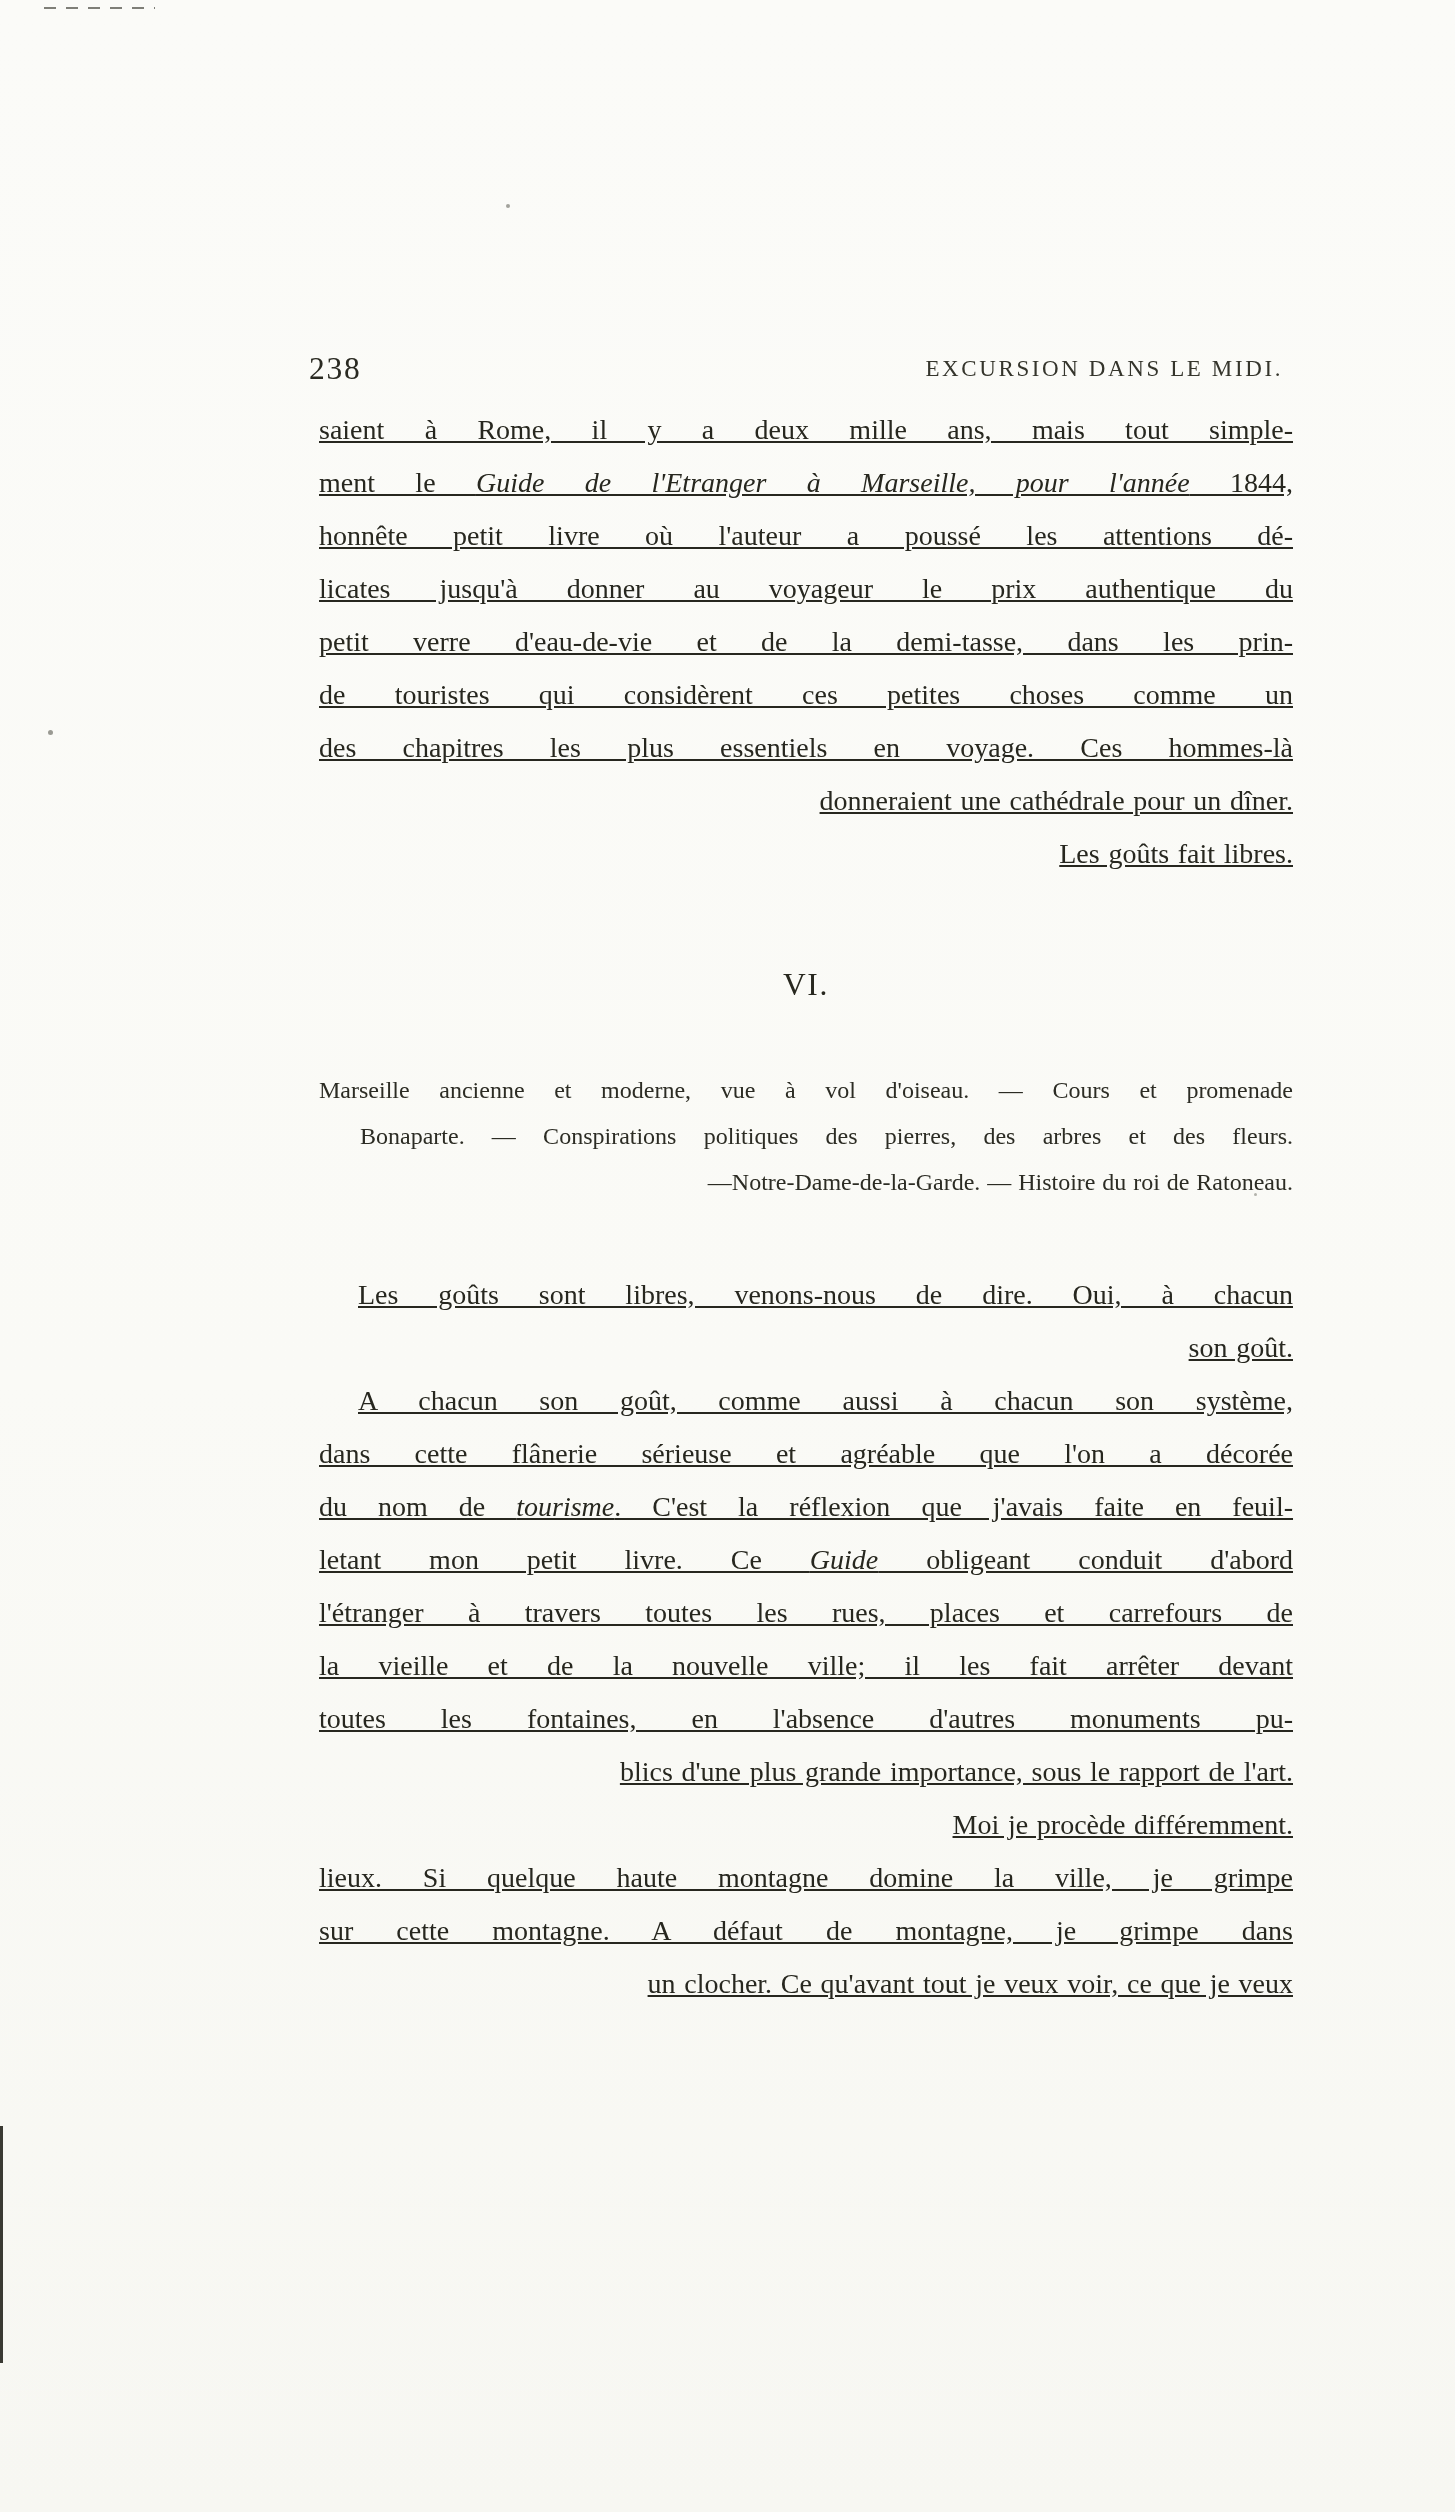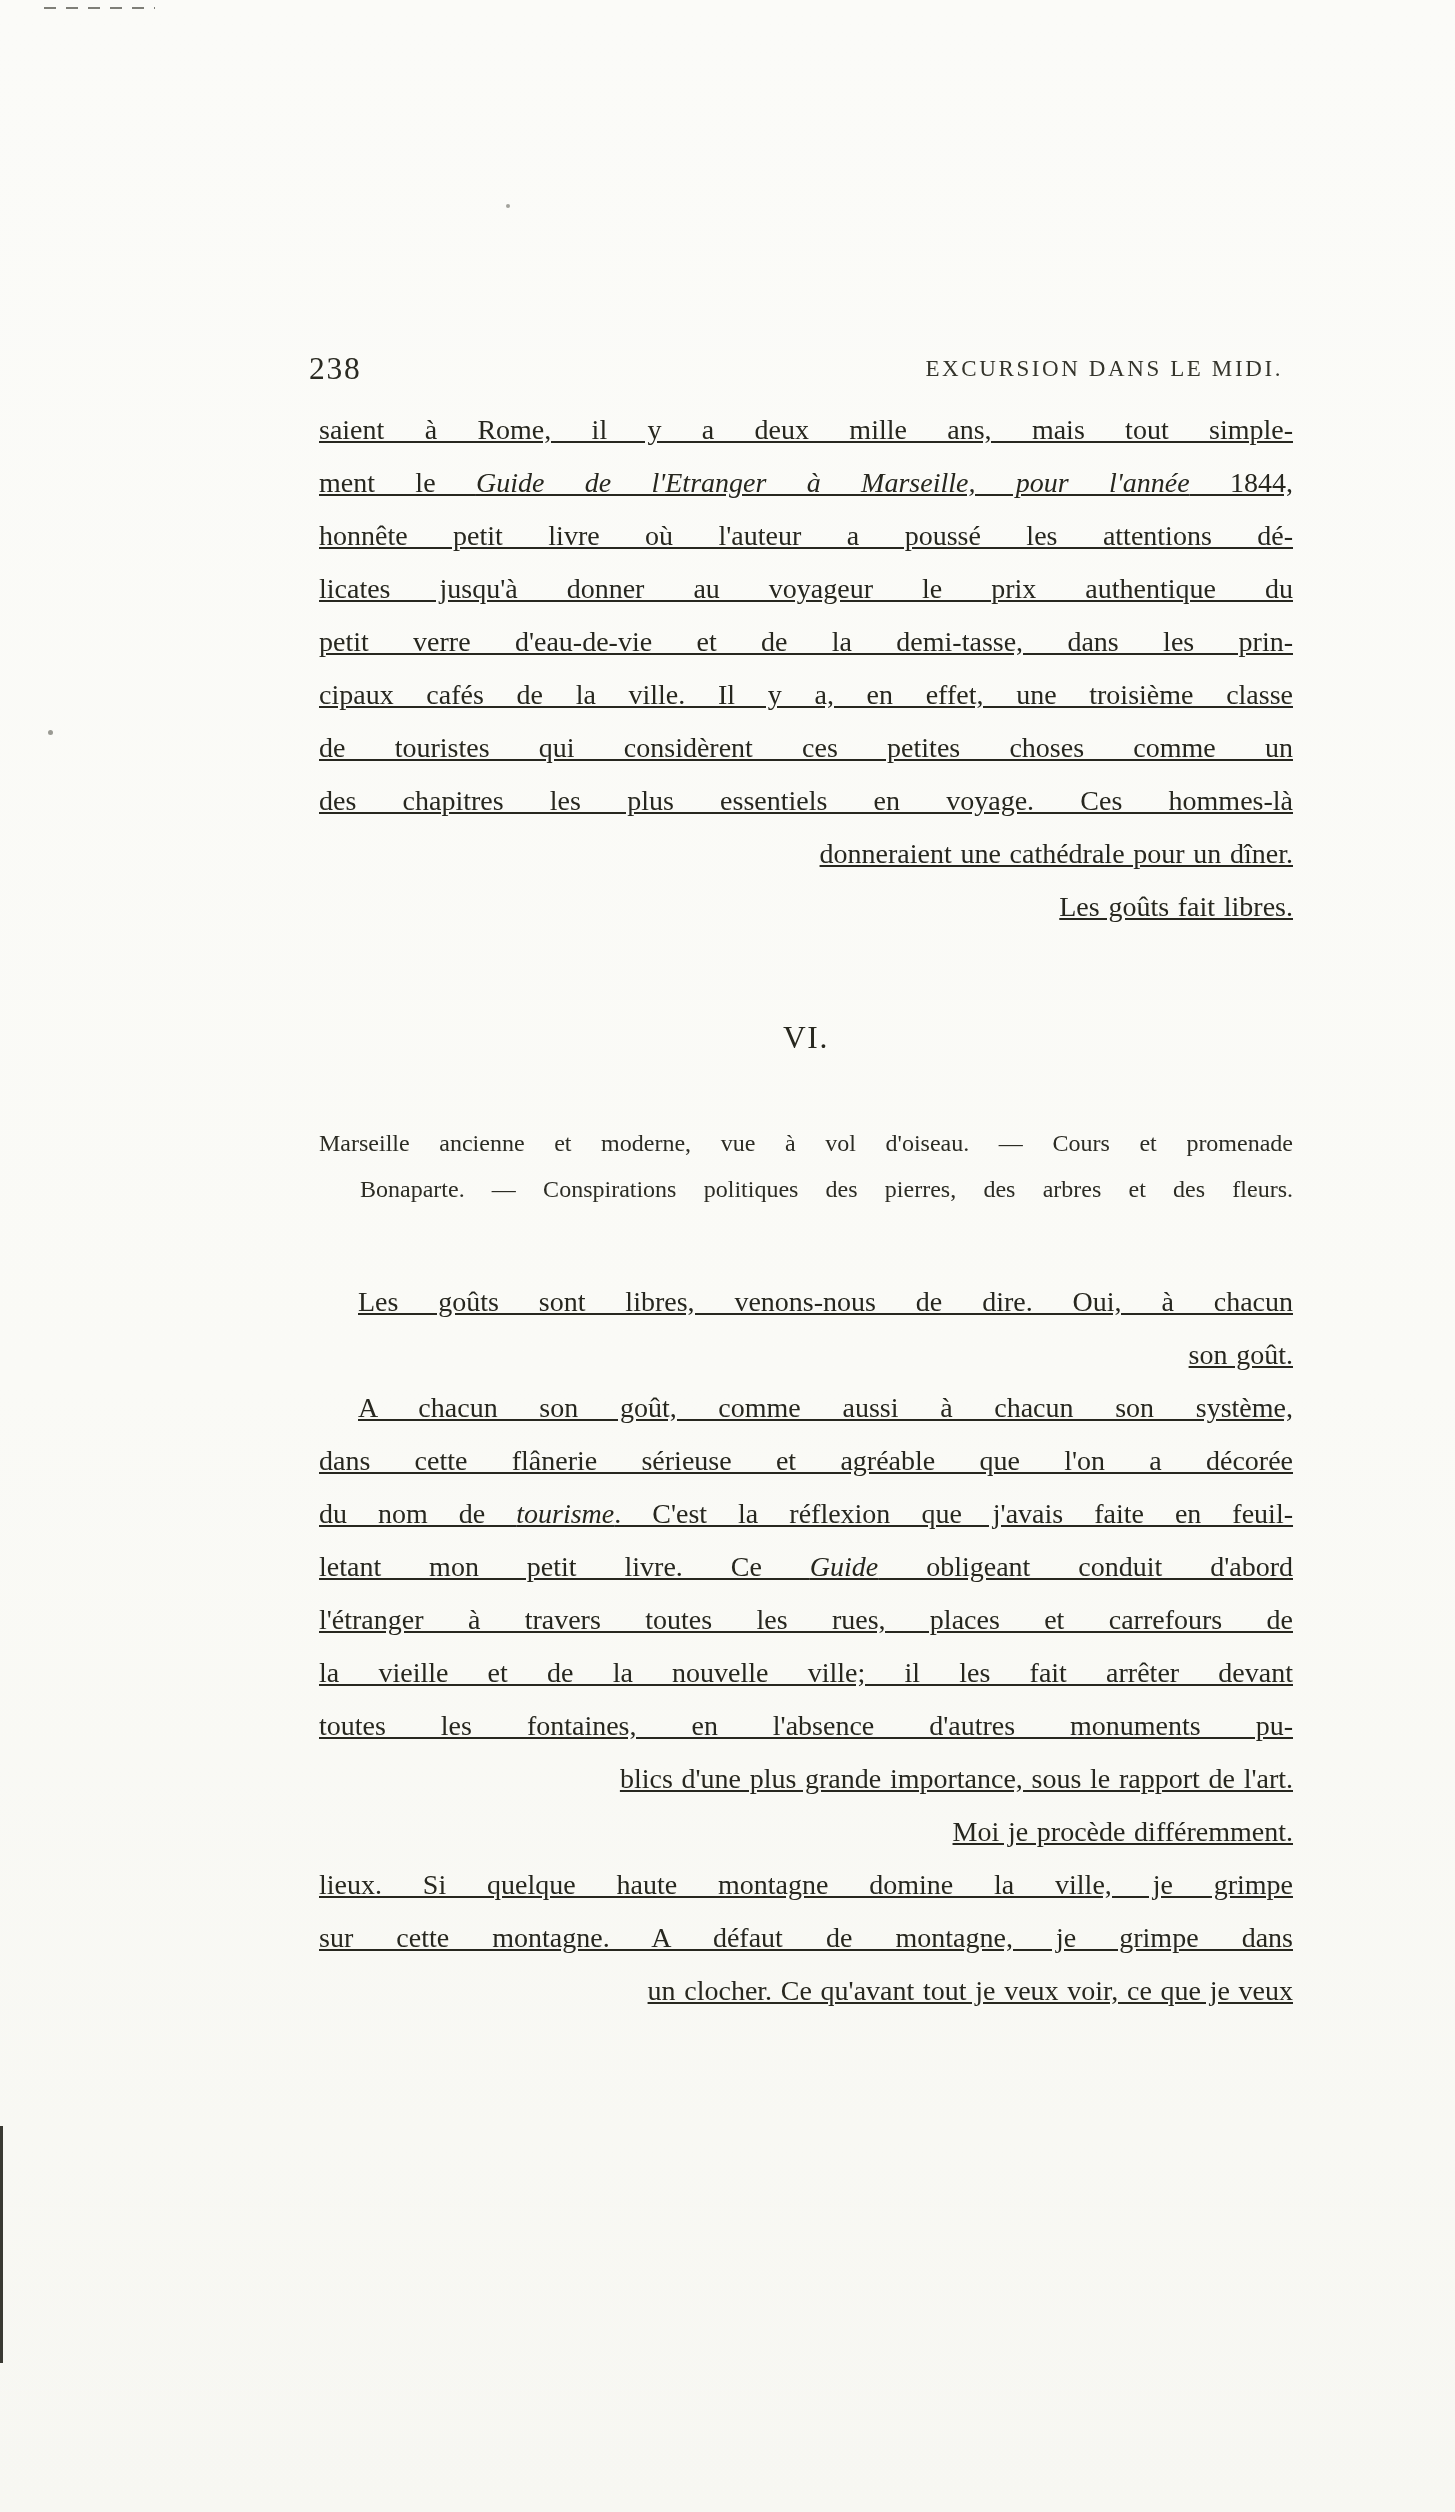--- a/index.html
+++ b/index.html
@@ -114,32 +114,32 @@
     <span class="running-title">EXCURSION DANS LE MIDI.</span>
   </div>
 
   <div class="main">
       <div class="paragraph">
         <div class="line just">saient à Rome, il y a deux mille ans, mais tout simple-</div>
         <div class="line just">ment le <i>Guide de l'Etranger à Marseille, pour l'année</i> 1844,</div>
         <div class="line just">honnête petit livre où l'auteur a poussé les attentions dé-</div>
         <div class="line just">licates jusqu'à donner au voyageur le prix authentique du</div>
         <div class="line just">petit verre d'eau-de-vie et de la demi-tasse, dans les prin-</div>
-        <div class="line just">cipaux cafés de la ville. Il y a, en effet, une troisième classe</div>
         <div class="line just">de touristes qui considèrent ces petites choses comme un</div>
         <div class="line just">des chapitres les plus essentiels en voyage. Ces hommes-là</div>
         <div class="line">donneraient une cathédrale pour un dîner.</div>
       </div>
       <div class="paragraph">
         <div class="line indent">Les goûts fait libres.</div>
       </div>
       <div class="section-heading">VI.</div>
       <div class="summary">
         <div class="line just">Marseille ancienne et moderne, vue à vol d'oiseau. — Cours et promenade</div>
         <div class="line just hang">Bonaparte. — Conspirations politiques des pierres, des arbres et des fleurs.</div>
+        <div class="line hang">—Notre-Dame-de-la-Garde. — Histoire du roi de Ratoneau.</div>
       </div>
       <div class="paragraph">
         <div class="line just indent">Les goûts sont libres, venons-nous de dire. Oui, à chacun</div>
         <div class="line">son goût.</div>
       </div>
       <div class="paragraph">
         <div class="line just indent">A chacun son goût, comme aussi à chacun son système,</div>
         <div class="line just">dans cette flânerie sérieuse et agréable que l'on a décorée</div>
         <div class="line just">du nom de <i>tourisme</i>. C'est la réflexion que j'avais faite en feuil-</div>
         <div class="line just">letant mon petit livre. Ce <i>Guide</i> obligeant conduit d'abord</div>

